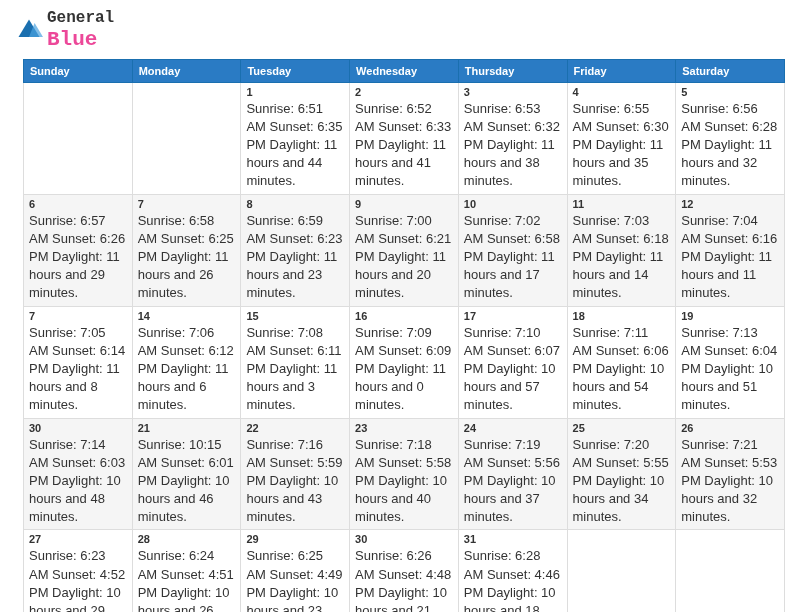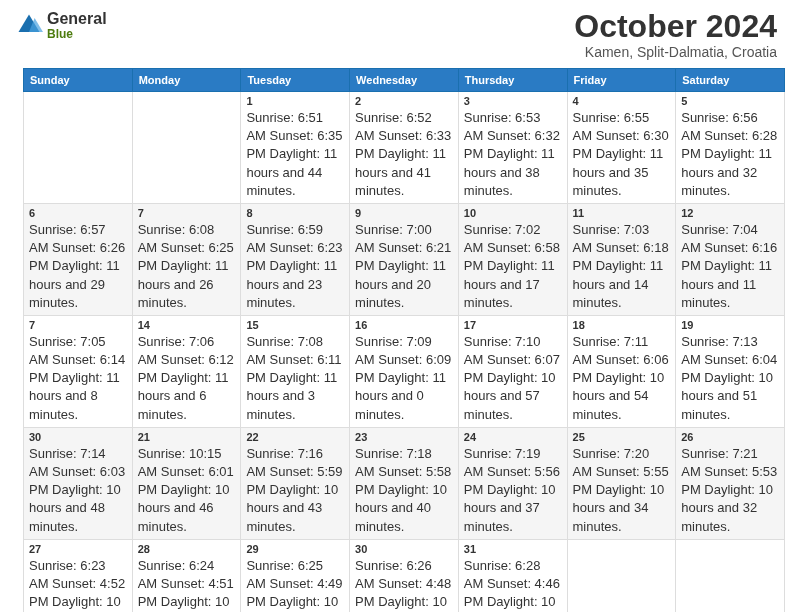--- a/index.html
+++ b/index.html
@@ -25,30 +25,31 @@
     }
     .logo {
       display: flex;
       align-items: center;
       gap: 4px;
     }
     .logo-text {
       display: flex;
       flex-direction: column;
       line-height: 1.1;
+      font-family: Liberation Mono, monospace;
     }
     .logo-general {
       font-size: 16px;
       font-weight: bold;
       color: #333;
     }
     .logo-blue {
-      font-size: 12px;
-      font-weight: bold;
-      color: #4d7c0f;
+      font-size: 21px;
+      font-weight: bold;
+      color: #ec4899;
     }
     .logo-icon {
       width: 28px;
       height: 28px;
     }
     .title-section {
       text-align: right;
     }
     .month-title {
       font-size: 32px;
@@ -112,24 +113,20 @@
     <div class="logo">
       <svg class="logo-icon" viewBox="0 0 40 40">
         <polygon points="20,5 35,30 5,30" fill="#1a6faf"></polygon>
         <polygon points="28,10 40,30 20,30" fill="#4aa3e0" opacity="0.7"></polygon>
       </svg>
       <div class="logo-text">
         <span class="logo-general">General</span>
         <span class="logo-blue">Blue</span>
       </div>
     </div>
-    <div class="title-section">
-      <div class="month-title">October 2024</div>
-      <div class="location">Kamen, Split-Dalmatia, Croatia</div>
-    </div>
   </div>
 
   <table class="calendar">
     <thead>
       <tr>
       <th>Sunday</th>
           <th>Monday</th>
           <th>Tuesday</th>
           <th>Wednesday</th>
           <th>Thursday</th>
@@ -174,21 +171,21 @@
         </tr>
         <tr>
           <td>
             <span class="day-number">6</span>
             <div class="day-info">Sunrise: 6:57 AM
 Sunset: 6:26 PM
 Daylight: 11 hours and 29 minutes.</div>
           </td>
           <td>
             <span class="day-number">7</span>
-            <div class="day-info">Sunrise: 6:08 AM
+            <div class="day-info">Sunrise: 6:58 AM
 Sunset: 6:25 PM
 Daylight: 11 hours and 26 minutes.</div>
           </td>
           <td>
             <span class="day-number">8</span>
             <div class="day-info">Sunrise: 6:59 AM
 Sunset: 6:23 PM
 Daylight: 11 hours and 23 minutes.</div>
           </td>
           <td>

